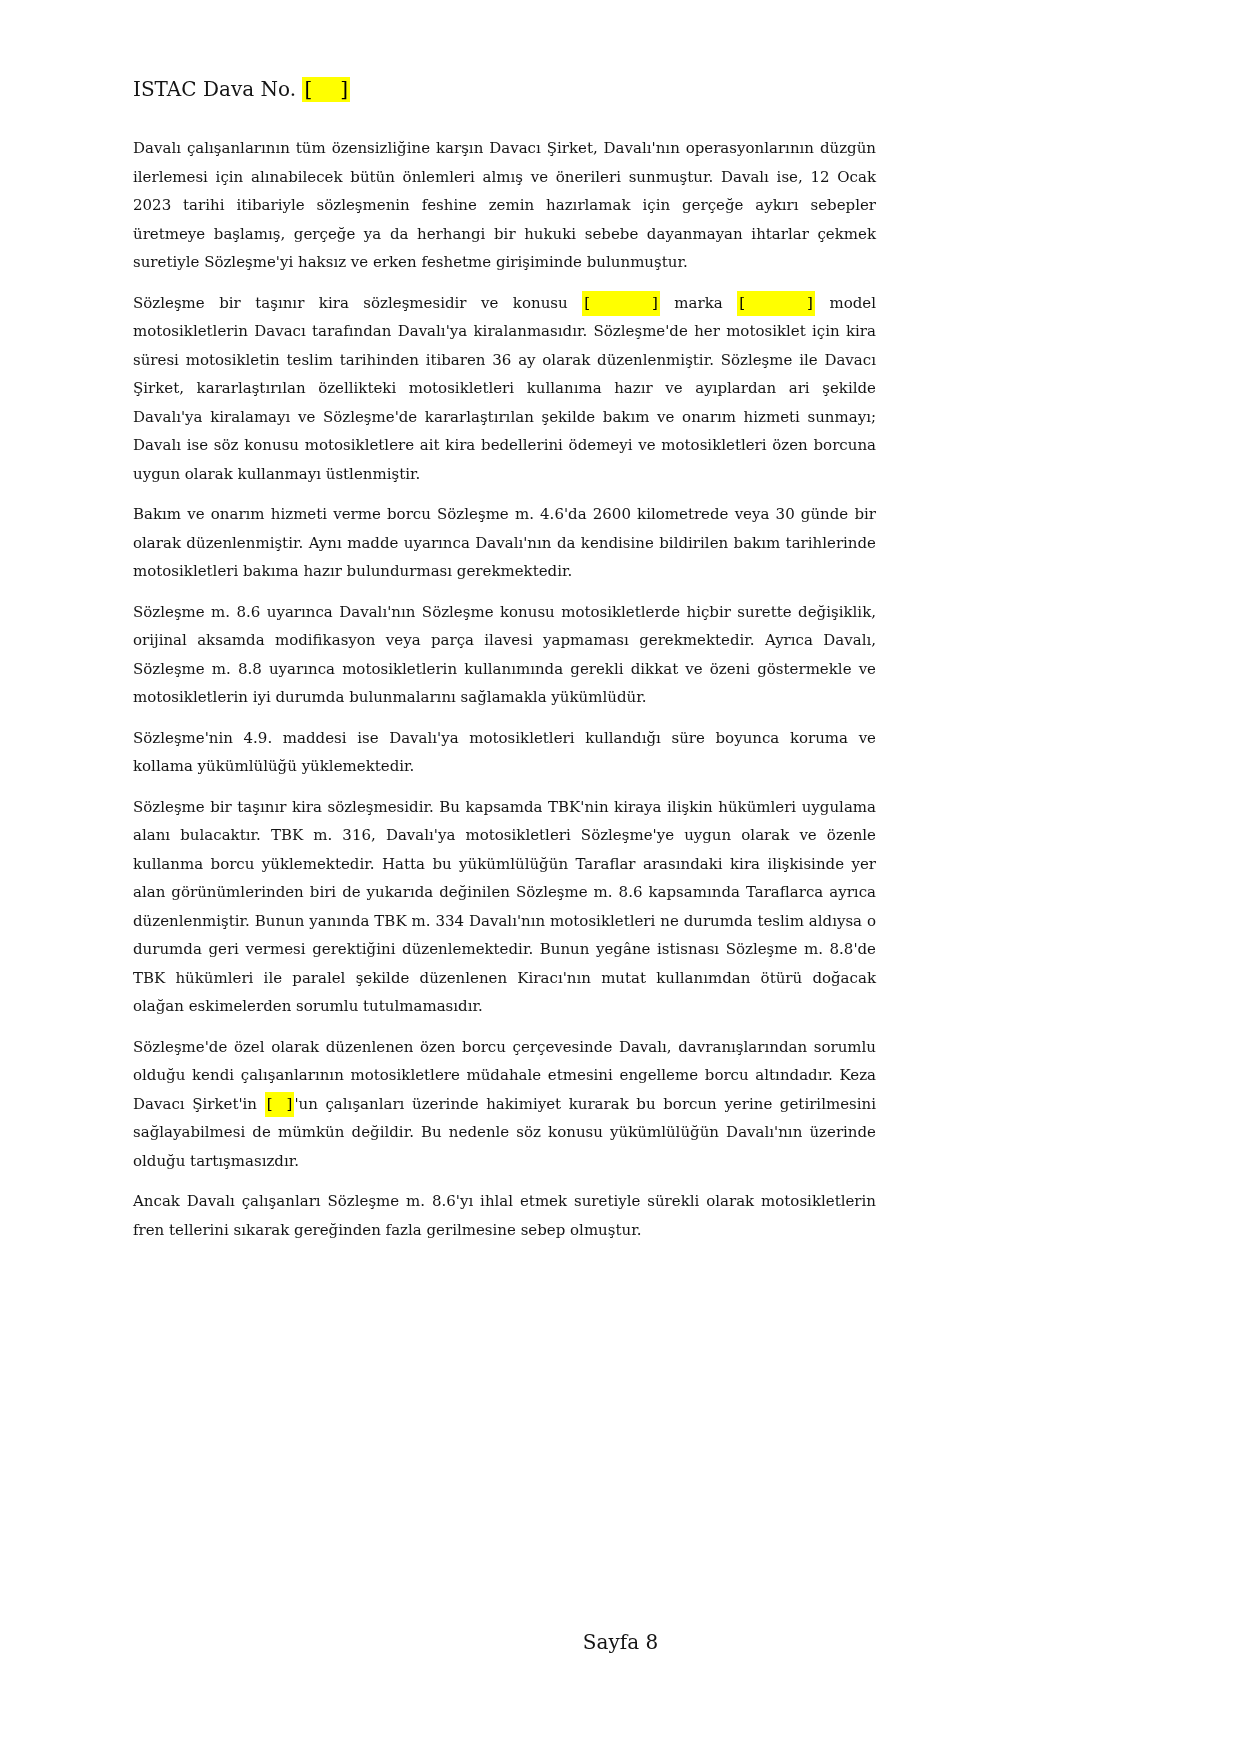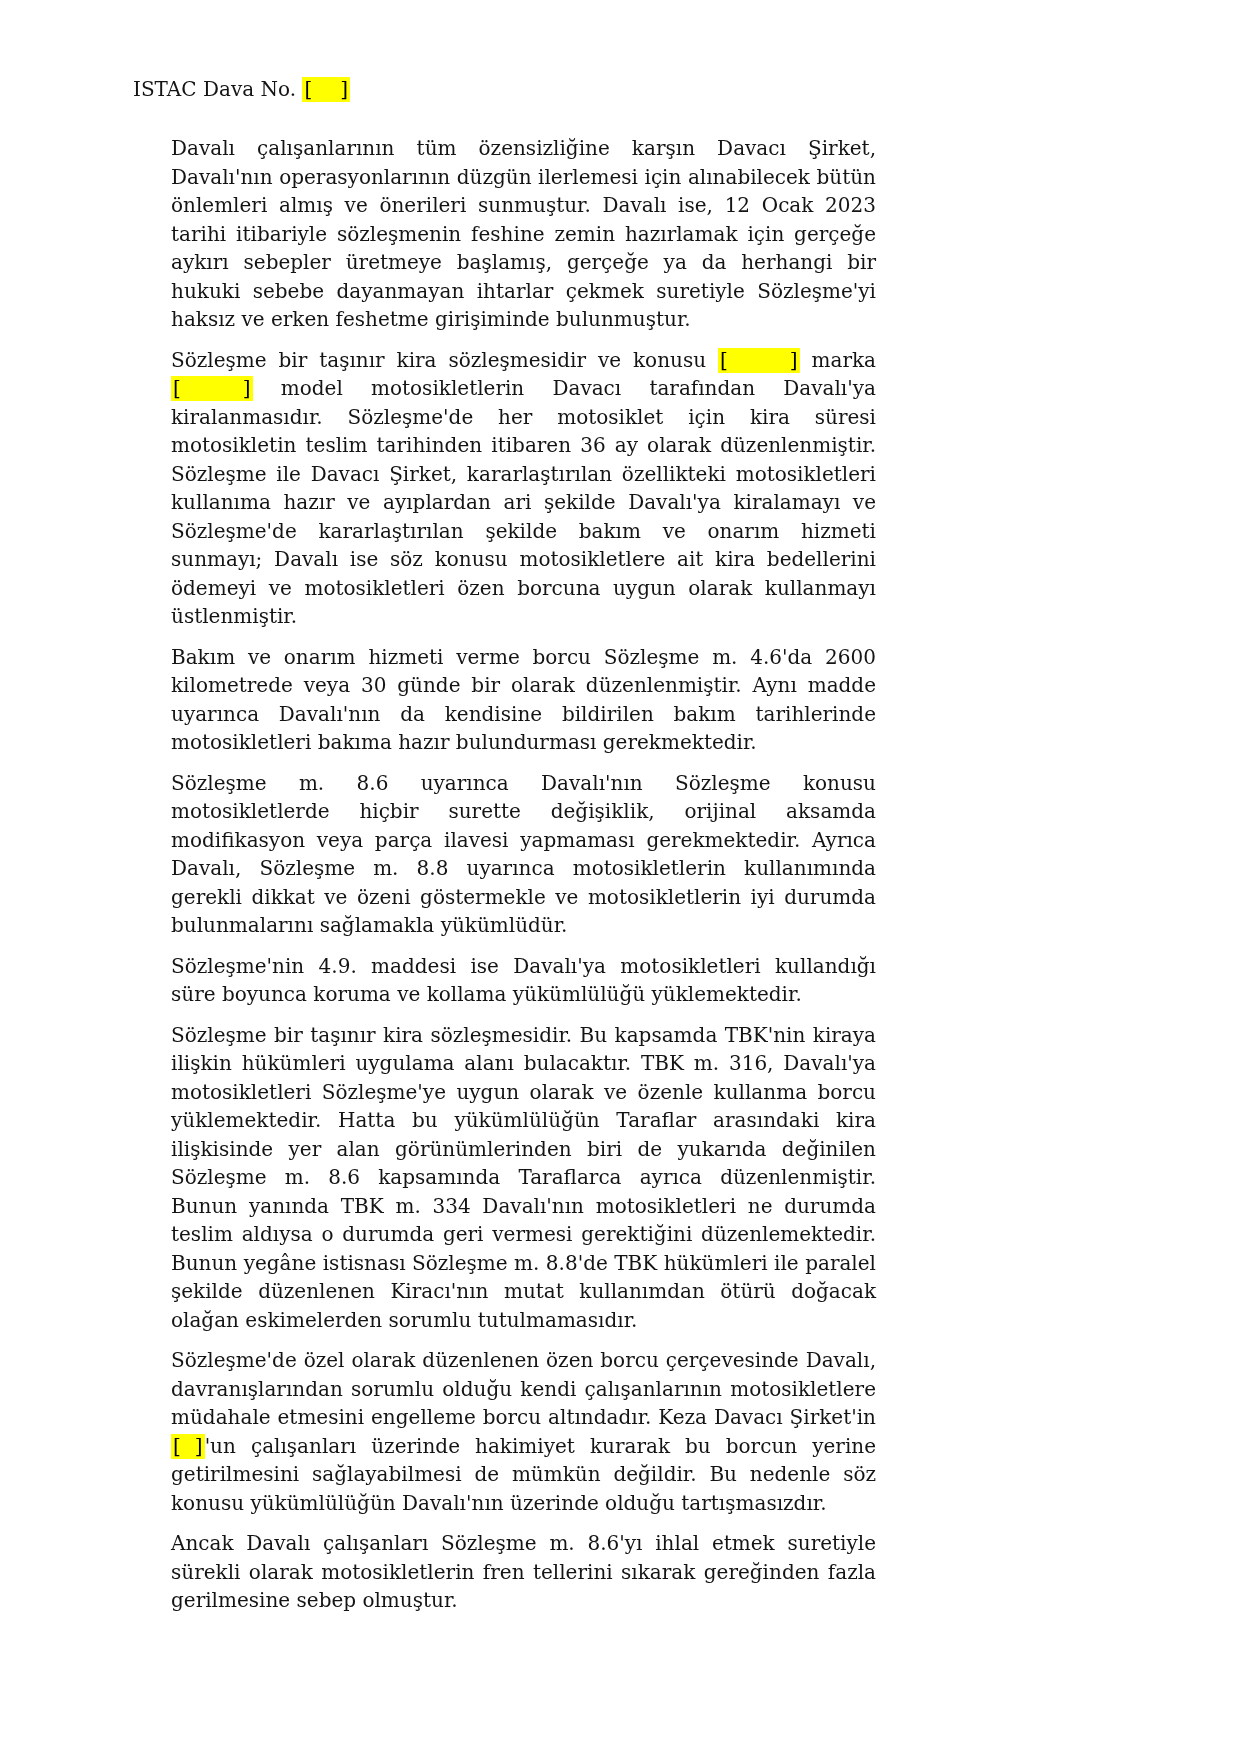--- a/index.html
+++ b/index.html
@@ -24,23 +24,22 @@
     box-sizing: border-box;
     padding: 75px 131px 0 133px;
   }
   .doc-header {
     font-size: 20px;
     line-height: 28px;
     margin: 0 0 31px 0;
     white-space: nowrap;
   }
   .doc-body {
-    font-size: 20px;
+    font-size: 15px;
     line-height: 28.5px;
-    margin-left: 38px;
   }
   .para {
     margin: 0 0 12px 0;
     text-align: justify;
     text-justify: inter-word;
   }
   .redaction {
     background: var(--highlight, #ffff00);
     color: #000000;
     display: inline-block;
@@ -79,14 +78,17 @@
   <p class="para"><span>Davalı çalışanlarının tüm özensizliğine karşın Davacı Şirket, Davalı'nın operasyonlarının düzgün ilerlemesi için alınabilecek bütün önlemleri almış ve önerileri sunmuştur. Davalı ise, 12 Ocak 2023 tarihi itibariyle sözleşmenin feshine zemin hazırlamak için gerçeğe aykırı sebepler üretmeye başlamış, gerçeğe ya da herhangi bir hukuki sebebe dayanmayan ihtarlar çekmek suretiyle Sözleşme'yi haksız ve erken feshetme girişiminde bulunmuştur.</span></p>
       <p class="para"><span>Sözleşme bir taşınır kira sözleşmesidir ve konusu </span><span class="redaction redaction-wide"><span>[</span><span class="redaction-gap"></span><span>]</span></span><span> marka </span><span class="redaction redaction-wide"><span>[</span><span class="redaction-gap"></span><span>]</span></span><span> model motosikletlerin Davacı tarafından Davalı'ya kiralanmasıdır. Sözleşme'de her motosiklet için kira süresi motosikletin teslim tarihinden itibaren 36 ay olarak düzenlenmiştir. Sözleşme ile Davacı Şirket, kararlaştırılan özellikteki motosikletleri kullanıma hazır ve ayıplardan ari şekilde Davalı'ya kiralamayı ve Sözleşme'de kararlaştırılan şekilde bakım ve onarım hizmeti sunmayı; Davalı ise söz konusu motosikletlere ait kira bedellerini ödemeyi ve motosikletleri özen borcuna uygun olarak kullanmayı üstlenmiştir.</span></p>
       <p class="para"><span>Bakım ve onarım hizmeti verme borcu Sözleşme m. 4.6'da 2600 kilometrede veya 30 günde bir olarak düzenlenmiştir. Aynı madde uyarınca Davalı'nın da kendisine bildirilen bakım tarihlerinde motosikletleri bakıma hazır bulundurması gerekmektedir.</span></p>
       <p class="para"><span>Sözleşme m. 8.6 uyarınca Davalı'nın Sözleşme konusu motosikletlerde hiçbir surette değişiklik, orijinal aksamda modifikasyon veya parça ilavesi yapmaması gerekmektedir. Ayrıca Davalı, Sözleşme m. 8.8 uyarınca motosikletlerin kullanımında gerekli dikkat ve özeni göstermekle ve motosikletlerin iyi durumda bulunmalarını sağlamakla yükümlüdür.</span></p>
       <p class="para"><span>Sözleşme'nin 4.9. maddesi ise Davalı'ya motosikletleri kullandığı süre boyunca koruma ve kollama yükümlülüğü yüklemektedir.</span></p>
       <p class="para"><span>Sözleşme bir taşınır kira sözleşmesidir. Bu kapsamda TBK'nin kiraya ilişkin hükümleri uygulama alanı bulacaktır. TBK m. 316, Davalı'ya motosikletleri Sözleşme'ye uygun olarak ve özenle kullanma borcu yüklemektedir. Hatta bu yükümlülüğün Taraflar arasındaki kira ilişkisinde yer alan görünümlerinden biri de yukarıda değinilen Sözleşme m. 8.6 kapsamında Taraflarca ayrıca düzenlenmiştir. Bunun yanında TBK m. 334 Davalı'nın motosikletleri ne durumda teslim aldıysa o durumda geri vermesi gerektiğini düzenlemektedir. Bunun yegâne istisnası Sözleşme m. 8.8'de TBK hükümleri ile paralel şekilde düzenlenen Kiracı'nın mutat kullanımdan ötürü doğacak olağan eskimelerden sorumlu tutulmamasıdır.</span></p>
       <p class="para"><span>Sözleşme'de özel olarak düzenlenen özen borcu çerçevesinde Davalı, davranışlarından sorumlu olduğu kendi çalışanlarının motosikletlere müdahale etmesini engelleme borcu altındadır. Keza Davacı Şirket'in </span><span class="redaction redaction-narrow"><span>[</span><span class="redaction-gap"></span><span>]</span></span><span>'un çalışanları üzerinde hakimiyet kurarak bu borcun yerine getirilmesini sağlayabilmesi de mümkün değildir. Bu nedenle söz konusu yükümlülüğün Davalı'nın üzerinde olduğu tartışmasızdır.</span></p>
       <p class="para"><span>Ancak Davalı çalışanları Sözleşme m. 8.6'yı ihlal etmek suretiyle sürekli olarak motosikletlerin fren tellerini sıkarak gereğinden fazla gerilmesine sebep olmuştur.</span></p>
     </div>
 
+  <div class="doc-footer">
+    <span>Sayfa 8</span>
+  </div>
 
 </div>
 
 </body></html>

